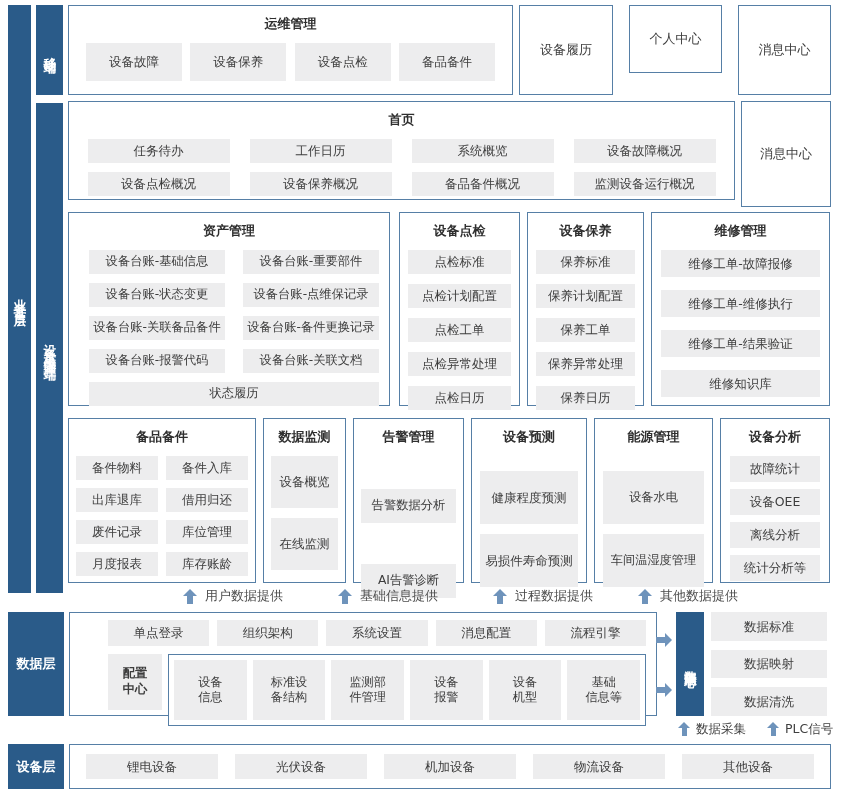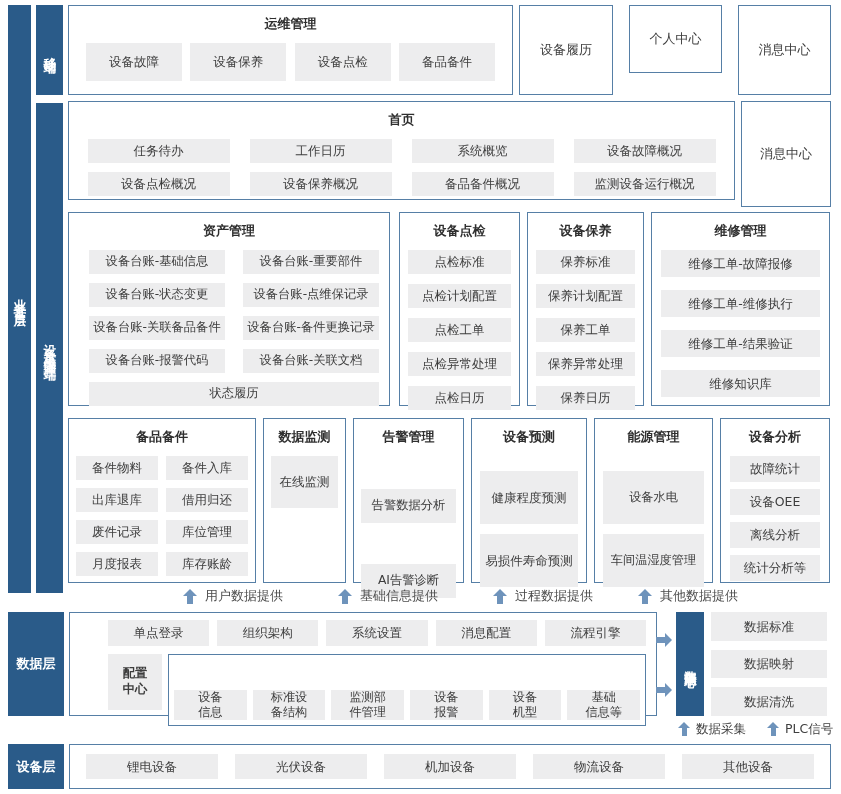--- a/index.html
+++ b/index.html
@@ -112,21 +112,21 @@
 
   
   .d-support{left:69px;top:612px;width:588px;height:104px;border:1px solid var(--border);
              position:absolute;background:#fff;}
   .ds-row1{position:absolute;left:38px;top:7px;right:10px;display:flex;gap:8px;}
   .ds-row1 .item{flex:1;height:26px;}
   .ds-row2{position:absolute;left:38px;top:41px;right:10px;height:72px;display:flex;gap:6px;}
   .cfg-cell{width:54px;height:56px;background:var(--item);color:var(--txt);font-weight:600;
             font-size:12.3px;display:flex;align-items:center;justify-content:center;
             text-align:center;white-space:pre-line;line-height:1.3;flex:0 0 auto;}
-  .cfg-box{flex:1;border:1px solid var(--border);display:flex;gap:6px;padding:5px;background:#fff;align-items:flex-end;}
+  .cfg-box{flex:1;border:1px solid var(--border);display:flex;gap:6px;padding:5px;background:#fff;}
   .cfg-box .item{flex:1;font-size:12.2px;}
 
   .gov-items{position:absolute;left:706px;top:612px;width:126px;height:104px;
              display:flex;flex-direction:column;justify-content:center;gap:9px;align-items:center;}
   .gov-items .item{width:116px;height:32px;}
 
   .collect{position:absolute;display:flex;align-items:center;gap:6px;
            font-size:12.5px;color:#3f3f3f;height:16px;}
   .c1{left:678px;top:721px;} .c2{left:767px;top:721px;}
   .arrow-up-sm{position:relative;width:12px;height:14px;display:inline-block;flex:0 0 auto;}
@@ -237,20 +237,21 @@
       <div class="item">废件记录</div>
       <div class="item">库位管理</div>
       <div class="item">月度报表</div>
       <div class="item">库存账龄</div>
     </div>
   </div>
 
   <div class="box m-monitor">
     <div class="title">数据监测</div>
     <div class="col-tall">
+      <div class="item">设备概览</div>
       <div class="item">在线监测</div>
     </div>
   </div>
 
   <div class="box m-alarm">
     <div class="title">告警管理</div>
     <div class="col-3">
       <div class="item">告警数据分析</div>
       <div class="item">AI告警诊断</div>
       <div class="item">诊断报告管理</div>

